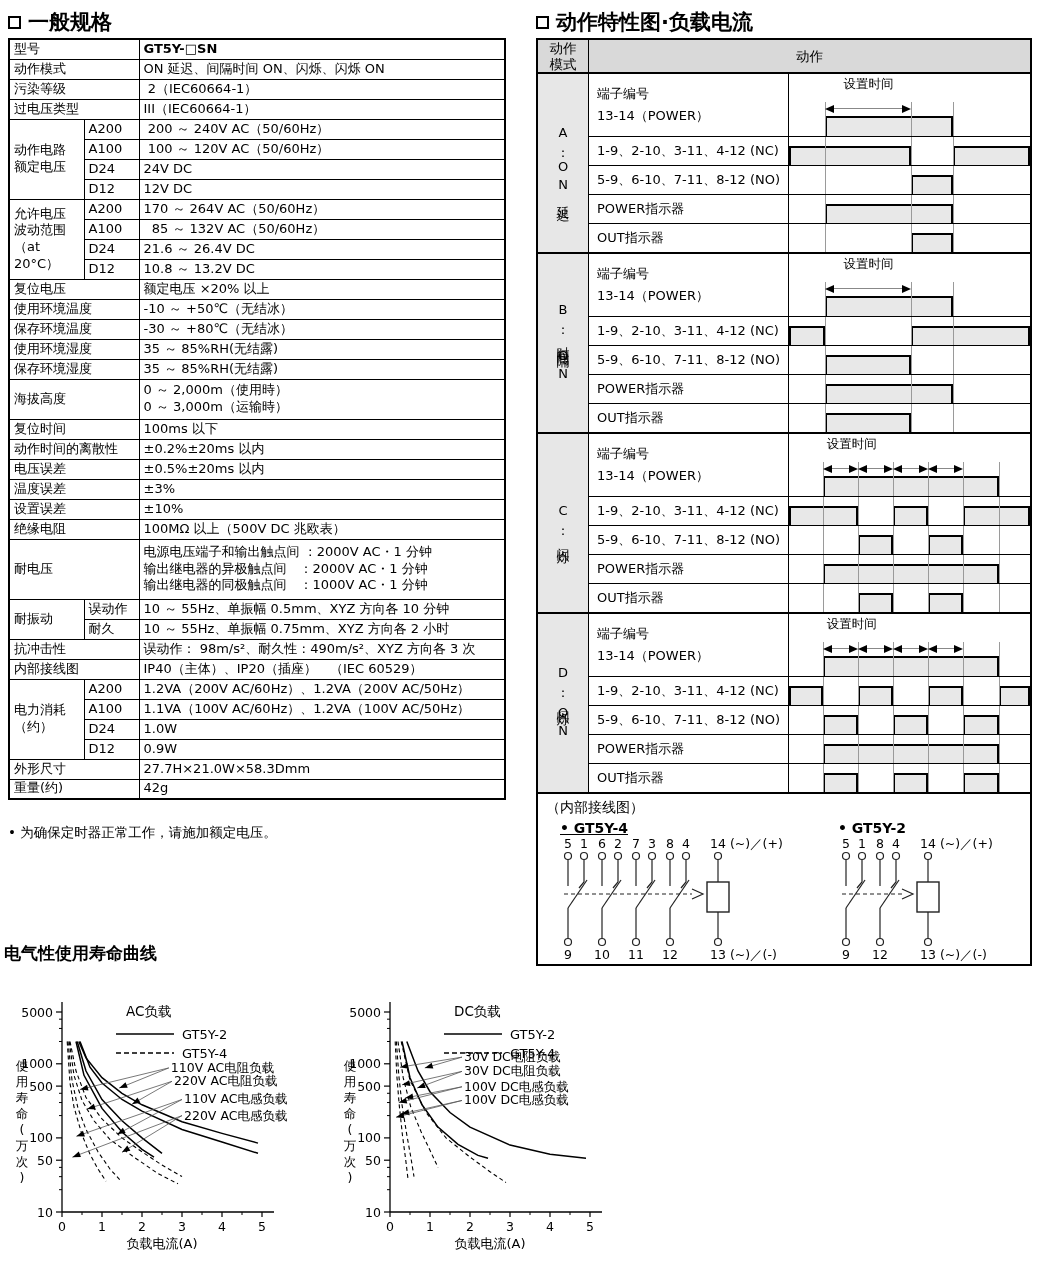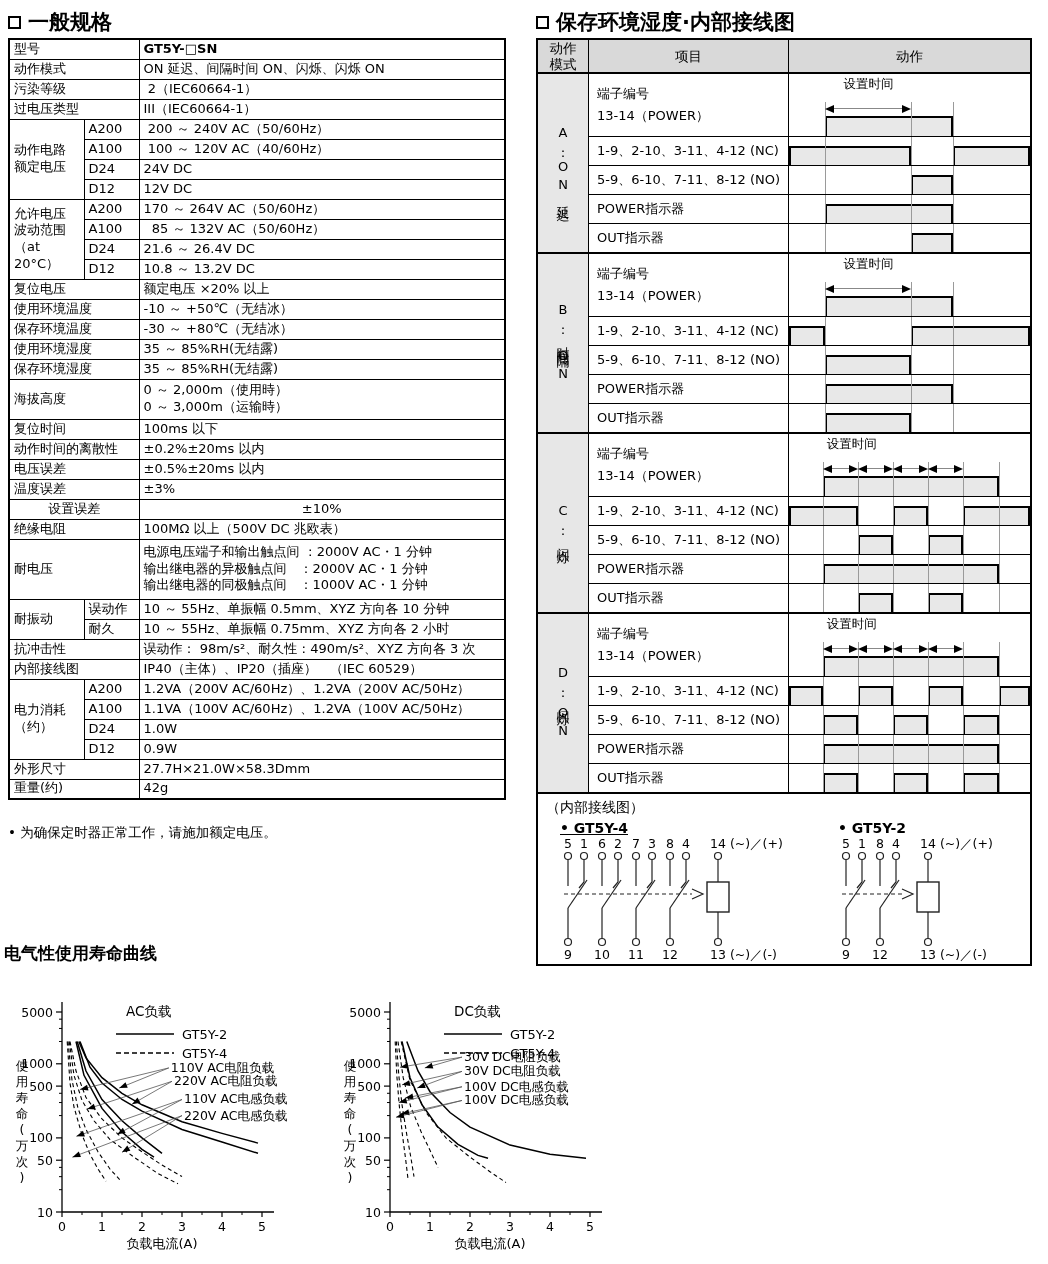--- a/index.html
+++ b/index.html
@@ -64,21 +64,21 @@
 
 <div class="page">
 
   <div class="heading" style="left:8px;top:8px">
     <span class="sq"></span>
     <span>一般规格</span>
   </div>
 
   <div class="heading" style="left:536px;top:8px">
     <span class="sq"></span>
-    <span>保存环境湿度·内部接线图</span>
+    <span>动作特性图·负载电流</span>
   </div>
 
   <table class="spec" id="spec-table">
     <colgroup>
         <col style="width:75px">
         <col style="width:55px">
         <col style="width:366px">
       </colgroup>
     <tbody id="spec-tbody">
         <tr style="height: 20px;">
@@ -98,21 +98,21 @@
           <td class="val">III（IEC60664-1）</td>
         </tr>
         <tr style="height: 20px;">
           <td class="lab" rowspan="4">动作电路
 额定电压</td>
           <td class="lab">A200</td>
           <td class="val"> 200 ～ 240V AC（50/60Hz）</td>
         </tr>
         <tr style="height: 20px;">
           <td class="lab">A100</td>
-          <td class="val"> 100 ～ 120V AC（40/60Hz）</td>
+          <td class="val"> 100 ～ 120V AC（50/60Hz）</td>
         </tr>
         <tr style="height: 20px;">
           <td class="lab">D24</td>
           <td class="val">24V DC</td>
         </tr>
         <tr style="height: 20px;">
           <td class="lab">D12</td>
           <td class="val">12V DC</td>
         </tr>
         <tr style="height: 20px;">
@@ -168,21 +168,21 @@
           <td class="val">±0.2%±20ms 以内</td>
         </tr>
         <tr style="height: 20px;">
           <td class="lab" colspan="2">电压误差</td>
           <td class="val">±0.5%±20ms 以内</td>
         </tr>
         <tr style="height: 20px;">
           <td class="lab" colspan="2">温度误差</td>
           <td class="val">±3%</td>
         </tr>
-        <tr style="height: 20px; text-align: center;">
+        <tr style="height: 20px;">
           <td class="lab" colspan="2">设置误差</td>
           <td class="val">±10%</td>
         </tr>
         <tr style="height: 20px;">
           <td class="lab" colspan="2">绝缘电阻</td>
           <td class="val">100MΩ 以上（500V DC 兆欧表）</td>
         </tr>
         <tr style="height: 60px;">
           <td class="lab" colspan="2">耐电压</td>
           <td class="val">电源电压端子和输出触点间 ：2000V AC・1 分钟
@@ -236,21 +236,20 @@
   </table>
 
   <div class="notes" id="notes">
       <div>• 为确保定时器正常工作，请施加额定电压。</div>
     </div>
 
   <div class="timing" id="timing">
     <div class="thead">
       <div class="hcell hmode">动作
 模式</div>
-      <div class="hcell hitem">项目</div>
       <div class="hcell haction">动作</div>
     </div>
     <div id="timing-sections">
         <div class="section">
           <div class="mode-cell">
             <span>A：ON延迟</span>
           </div>
           <div class="rows">
             <div class="srow" style="height: 62px;">
               <div class="item-cell">端子编号

